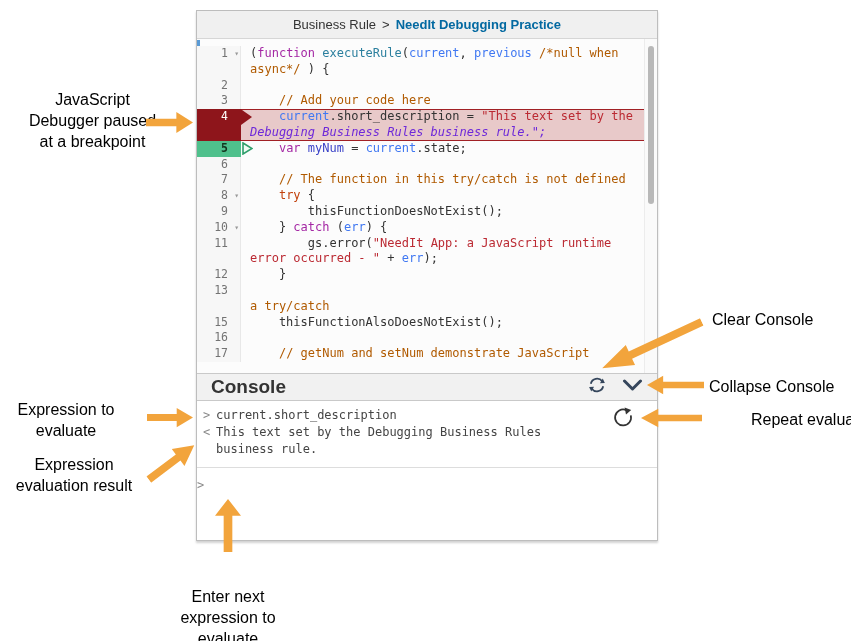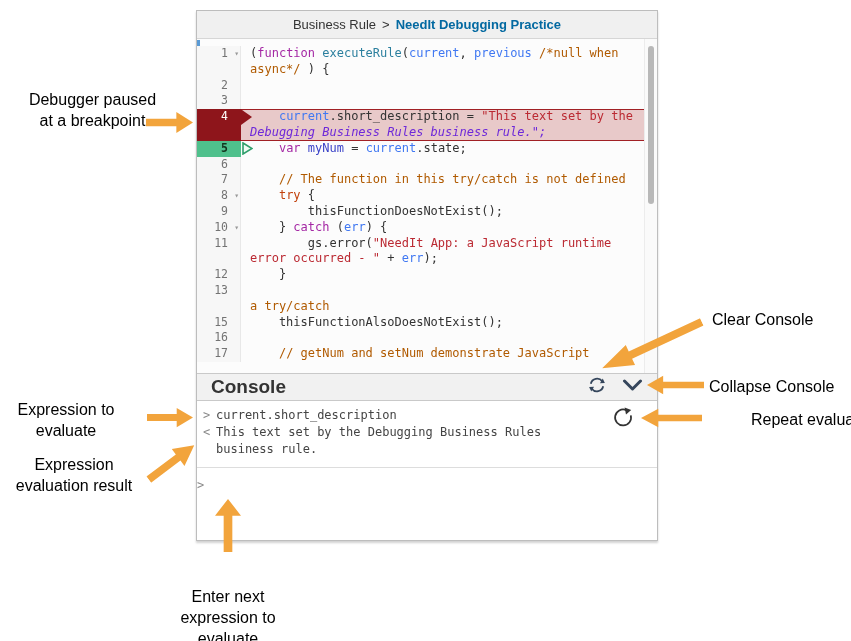--- a/index.html
+++ b/index.html
@@ -101,21 +101,21 @@
     <span class="crumb-title">NeedIt Debugging Practice</span>
   </div>
 
   <div class="editor">
     <div class="blue-tick t1"></div>
     <div class="blue-tick t2"></div>
     <div class="lines">
         <div class="row"><div class="gutter">1<span class="fold">▾</span></div><div class="codetext"><span style="color: rgb(51, 51, 51);">(</span><span style="color: rgb(164, 39, 164);">function</span><span style="color: rgb(51, 51, 51);"> </span><span style="color: rgb(43, 127, 158);">executeRule</span><span style="color: rgb(51, 51, 51);">(</span><span style="color: rgb(64, 120, 242);">current</span><span style="color: rgb(51, 51, 51);">, </span><span style="color: rgb(64, 120, 242);">previous</span><span style="color: rgb(51, 51, 51);"> </span><span style="color: rgb(176, 90, 0);">/*null when</span></div></div>
         <div class="row"><div class="gutter"></div><div class="codetext"><span style="color: rgb(176, 90, 0);">async*/</span><span style="color: rgb(51, 51, 51);"> ) {</span></div></div>
         <div class="row"><div class="gutter">2</div><div class="codetext"></div></div>
-        <div class="row"><div class="gutter">3</div></div>
+        <div class="row"><div class="gutter">3</div><div class="codetext"><span style="color: rgb(51, 51, 51);">    </span><span style="color: rgb(176, 90, 0);">// Add your code here</span></div></div>
         <div class="row bp bp-first"><div class="gutter">4</div><div class="bp-tip"></div><div class="codetext"><span style="color: rgb(51, 51, 51);">    </span><span style="color: rgb(64, 120, 242);">current</span><span style="color: rgb(51, 51, 51);">.short_description = </span><span style="color: rgb(187, 42, 51);">"This text set by the</span></div></div>
         <div class="row bp bp-last"><div class="gutter"></div><div class="codetext"><span style="color: #6d28d9; font-style: italic;">Debugging Business Rules business rule.";</span></div></div>
         <div class="row cur"><div class="gutter">5</div><div class="cur-arrow"><svg width="11" height="13" viewBox="0 0 11 13">
               <path d="M1 1 L10 6.5 L1 12 Z" fill="#f0fbf5" stroke="#2f9e6b" stroke-width="1.6"></path>
             </svg></div><div class="codetext"><span style="color: rgb(51, 51, 51);">    </span><span style="color: rgb(164, 39, 164);">var</span><span style="color: rgb(51, 51, 51);"> </span><span style="color: rgb(59, 67, 200);">myNum</span><span style="color: rgb(51, 51, 51);"> = </span><span style="color: rgb(64, 120, 242);">current</span><span style="color: rgb(51, 51, 51);">.state;</span></div></div>
         <div class="row"><div class="gutter">6</div><div class="codetext"></div></div>
         <div class="row"><div class="gutter">7</div><div class="codetext"><span style="color: rgb(51, 51, 51);">    </span><span style="color: rgb(176, 90, 0);">// The function in this try/catch is not defined</span></div></div>
         <div class="row"><div class="gutter">8<span class="fold">▾</span></div><div class="codetext"><span style="color: rgb(51, 51, 51);">    </span><span style="color: #c2410c;">try</span><span style="color: rgb(51, 51, 51);"> {</span></div></div>
         <div class="row"><div class="gutter">9</div><div class="codetext"><span style="color: rgb(51, 51, 51);">        thisFunctionDoesNotExist();</span></div></div>
         <div class="row"><div class="gutter">10<span class="fold">▾</span></div><div class="codetext"><span style="color: rgb(51, 51, 51);">    } </span><span style="color: rgb(164, 39, 164);">catch</span><span style="color: rgb(51, 51, 51);"> (</span><span style="color: rgb(64, 120, 242);">err</span><span style="color: rgb(51, 51, 51);">) {</span></div></div>
@@ -179,20 +179,21 @@
         </span>
       </div>
     </div>
     <div class="cnext">
       <span class="cprompt">&gt;</span>
     </div>
   </div>
 </div>
 
 <div class="ann" style="left:15px; top:89px; width:155px;">
+  <div>JavaScript</div>
   <div>Debugger paused</div>
   <div>at a breakpoint</div>
 </div>
 <div class="arr" style="left:146px; top:111px; width:47px; height:23px;">
   <svg viewBox="0 0 48 24" preserveAspectRatio="none">
       <polygon points="0,8 31,8 31,1 48,12 31,23 31,16 0,16"></polygon>
     </svg>
 </div>
 
 <div class="ann nowrap" style="left:712px; top:309px;">Clear Console</div>

